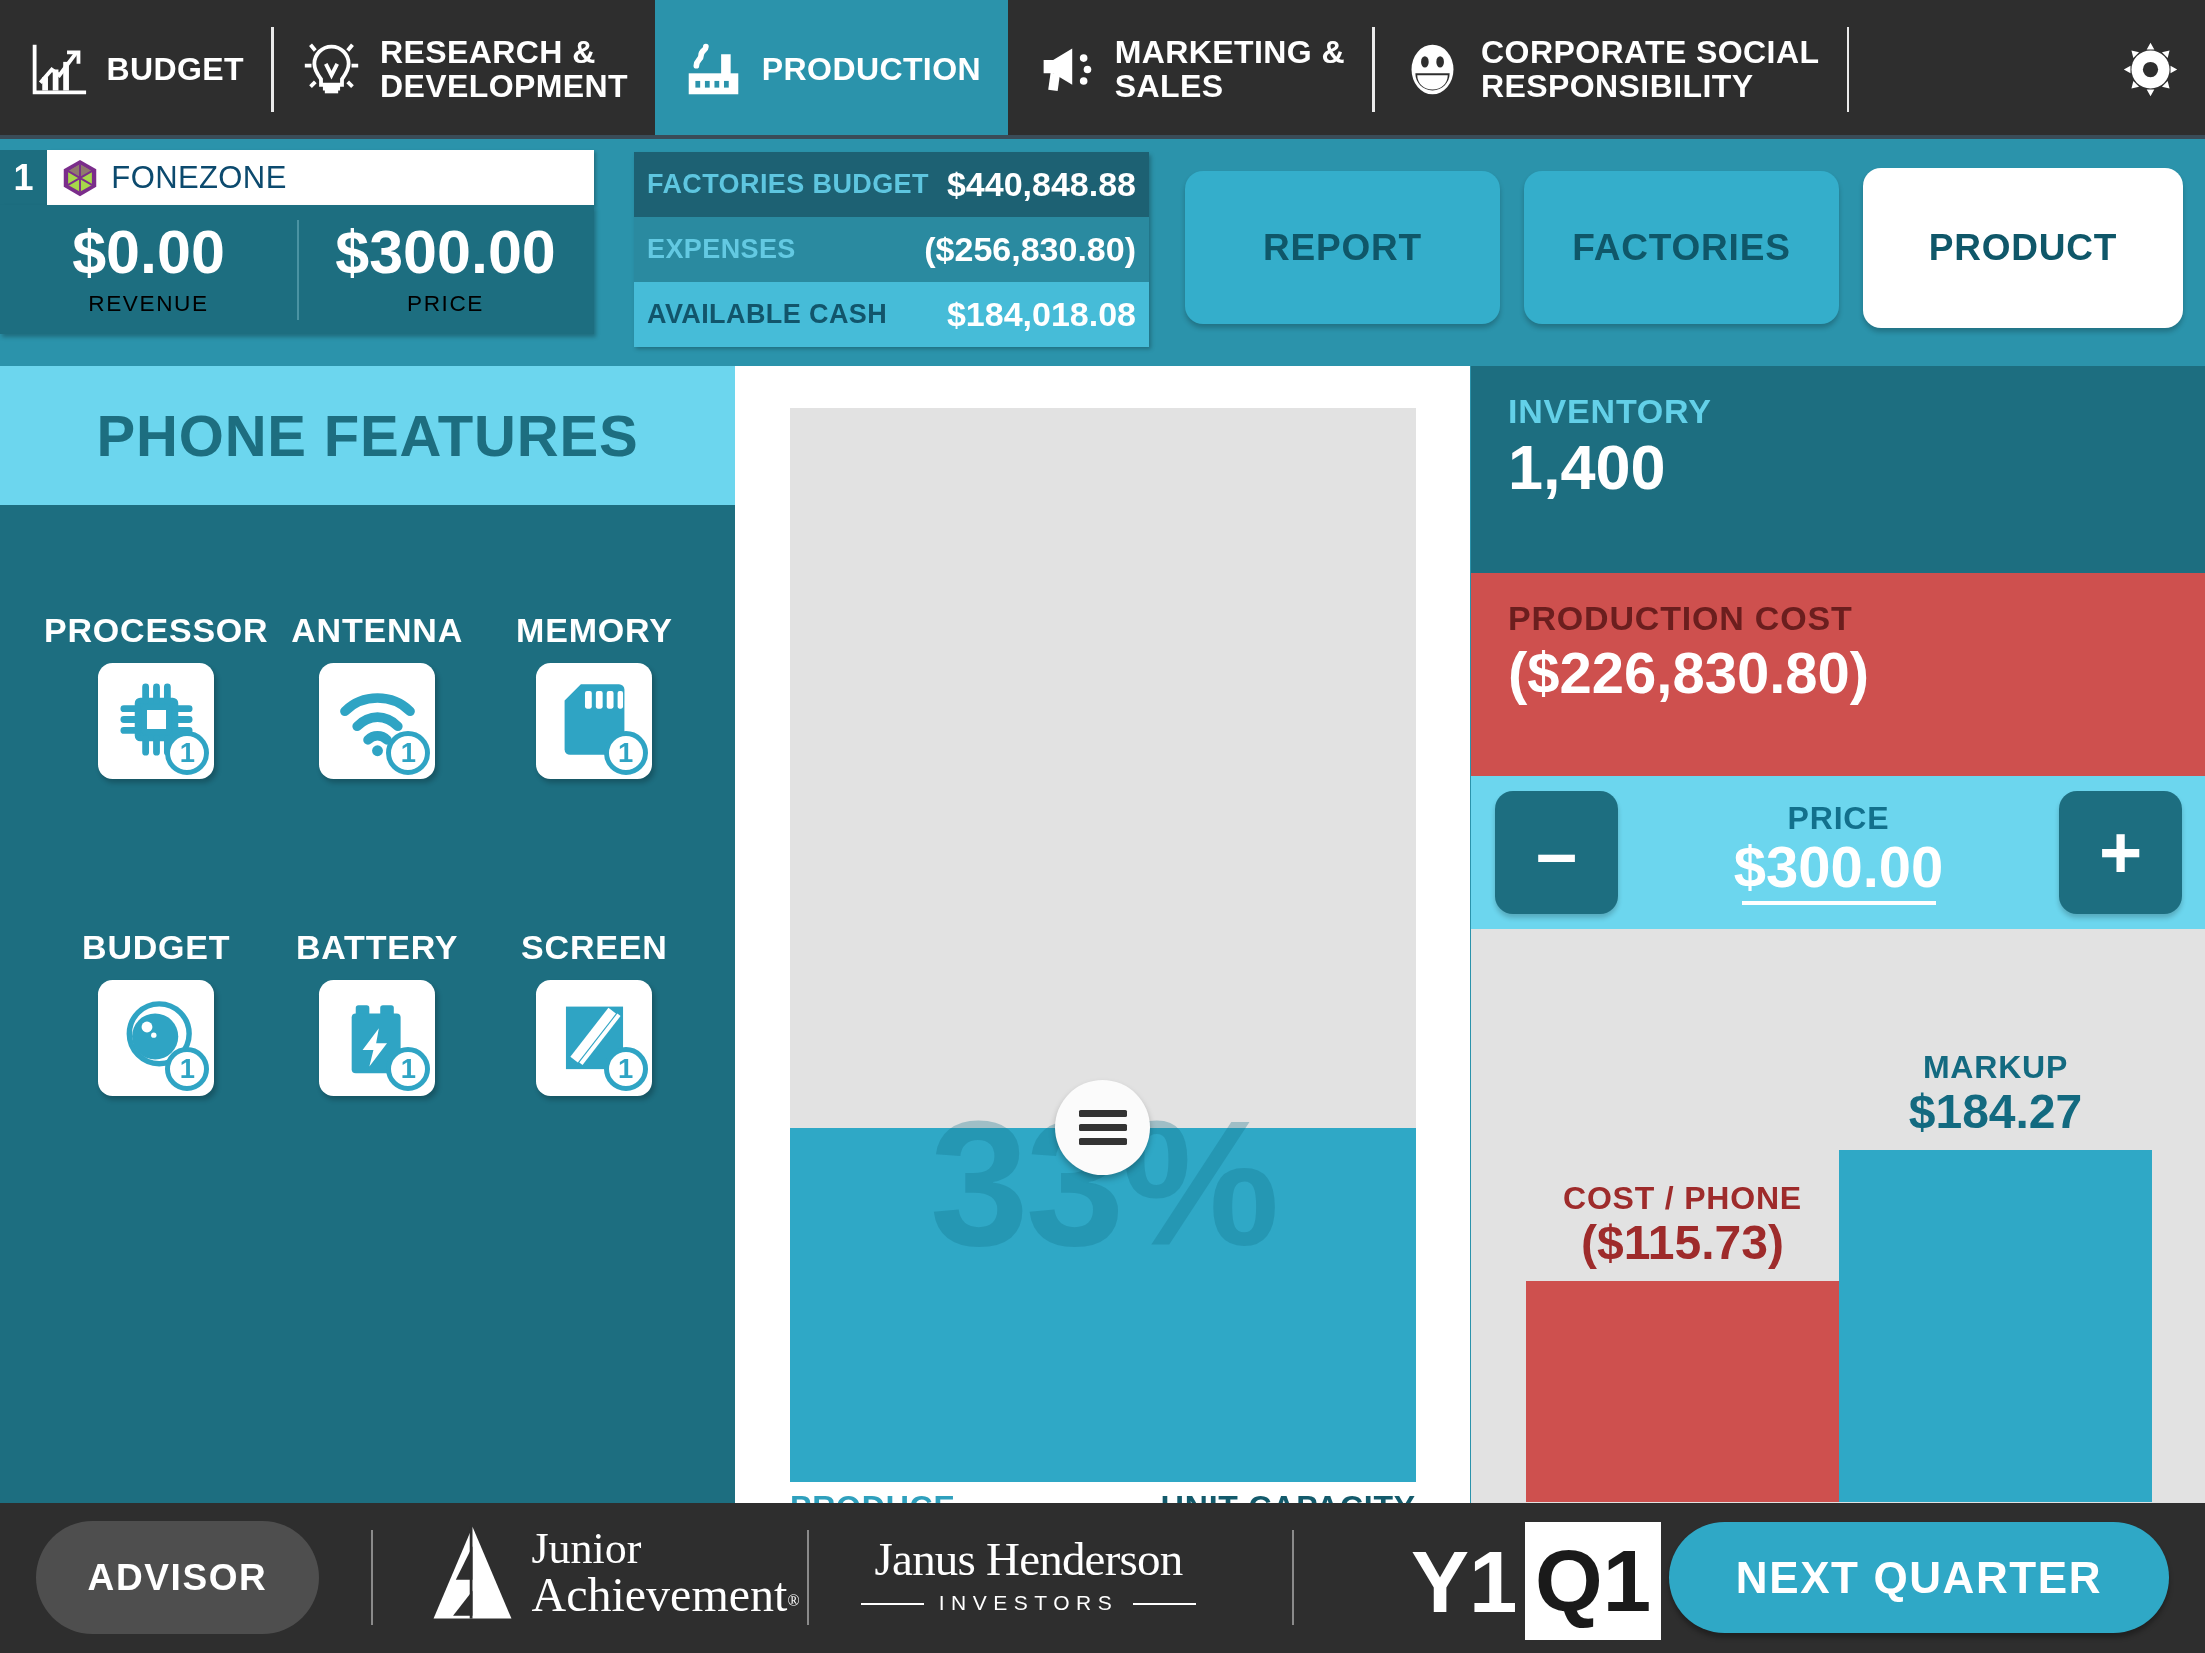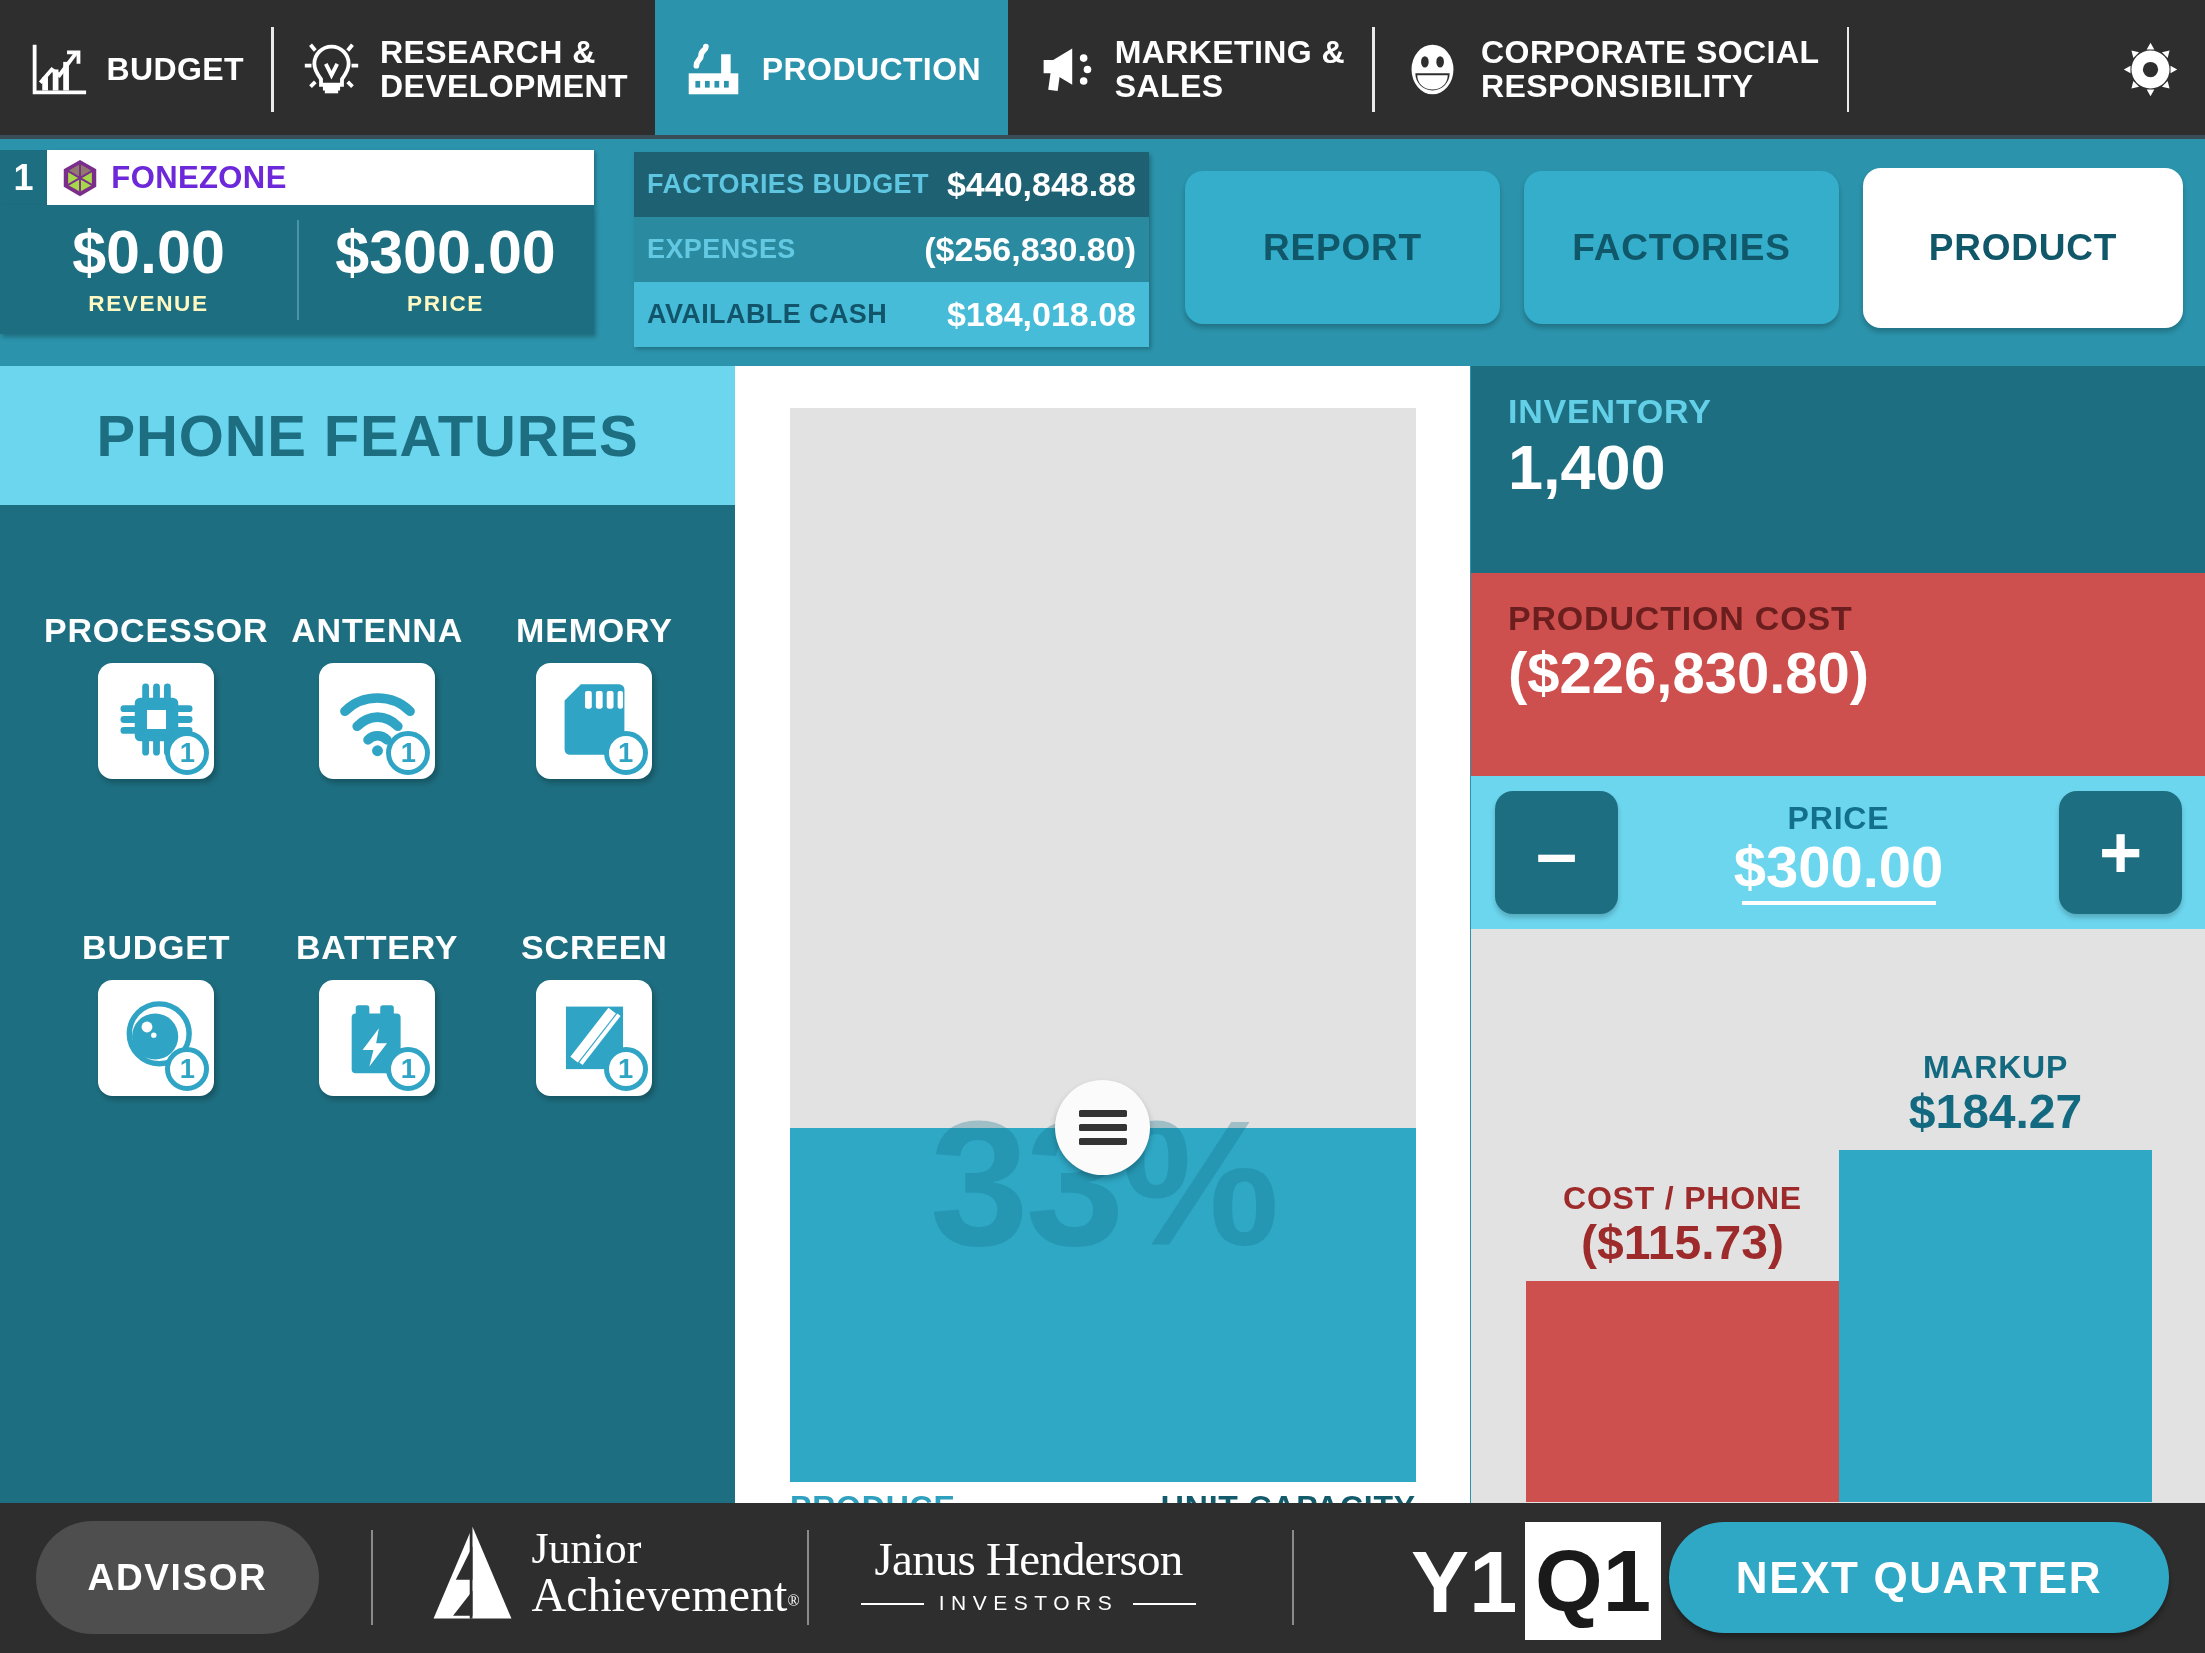--- a/index.html
+++ b/index.html
@@ -43,32 +43,32 @@
     background: #ffffff; display: flex; align-items: center; gap: 11.3px; padding-left: 13px;
     box-shadow: 1.6px 2.4px 3.2px rgba(0,0,0,.25);
   }
   #company-num {
     position: absolute; left: 0; top: 11.3px; width: 47px; height: 55px;
     background: #1d6e80; color: #ffffff; font-size: 36px; font-weight: bold;
     display:flex; align-items:center; justify-content:center; font-stretch: condensed;
   }
   #company-logo { width: 40px; height: 40px; flex: 0 0 40px; }
   #company-label {
-    font-size: 31px; font-weight: bold; color: #6d28d9; font-stretch: condensed; letter-spacing: 0.4px; text-align: center;
+    font-size: 31px; font-weight: normal; color: #0c4a6e; font-stretch: condensed; letter-spacing: 0.4px; text-align: center;
   }
   #company-stats {
     position: absolute; left: 0; top: 66px; width: 594px; height: 129px;
     background: #1d6e80; display: flex; box-shadow: 2.4px 3.2px 4px rgba(0,0,0,.25);
   }
   .stat-col { flex: 1; display: flex; flex-direction: column; align-items: center; justify-content: center; position: relative; }
   .stat-col + .stat-col::before {
     content:""; position:absolute; left:0; top:14.5px; bottom:14.5px; width:2.4px; background:#4a93a3;
   }
   .stat-val { font-size: 61px; font-weight: bold; color: #ffffff; font-stretch: condensed; line-height:1; }
-  .stat-key { font-size: 22.6px; font-weight: bold; color: #fef9c3; font-stretch: condensed; letter-spacing: 1.6px; margin-top: 8px; }
+  .stat-key { font-size: 22.6px; font-weight: normal; color: #000000; font-stretch: condensed; letter-spacing: 1.6px; margin-top: 8px; }
 
   
   #budget-box {
     position: absolute; left: 634px; top: 13px; width: 515px; height: 194px;
     box-shadow: 2.4px 3.2px 4px rgba(0,0,0,.25);
   }
   .brow { height: 65px; display:flex; align-items:center; justify-content:space-between; padding: 0 13px; }
   .brow .k { font-size: 27px; font-weight: bold; font-stretch: condensed; letter-spacing:0.4px; }
   .brow .v { font-size: 34px; font-weight: bold; font-stretch: condensed; color:#ffffff; }
   #brow-budget { background: #1d6173; }

